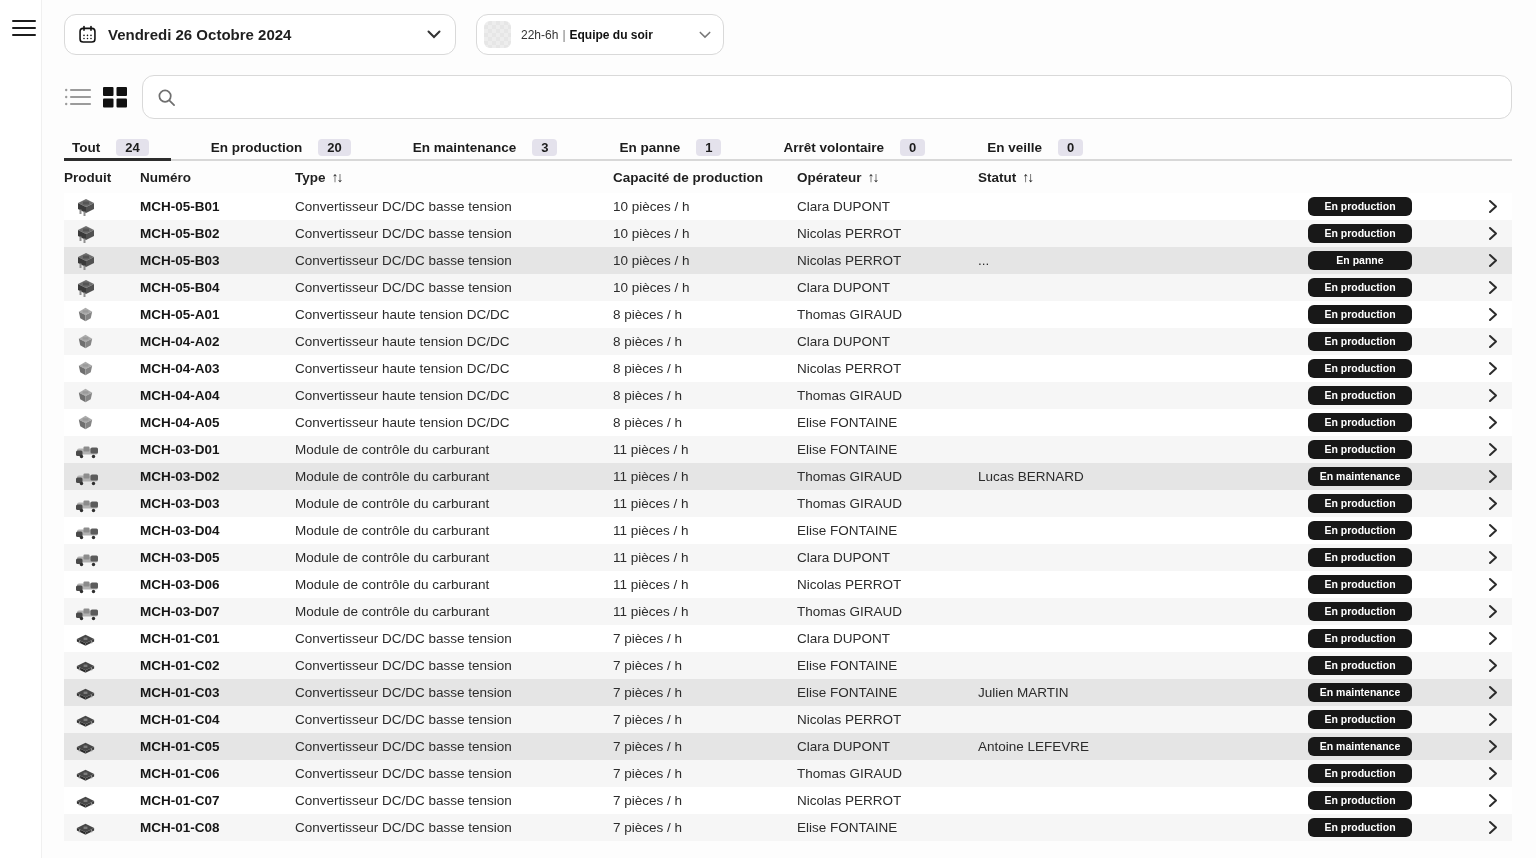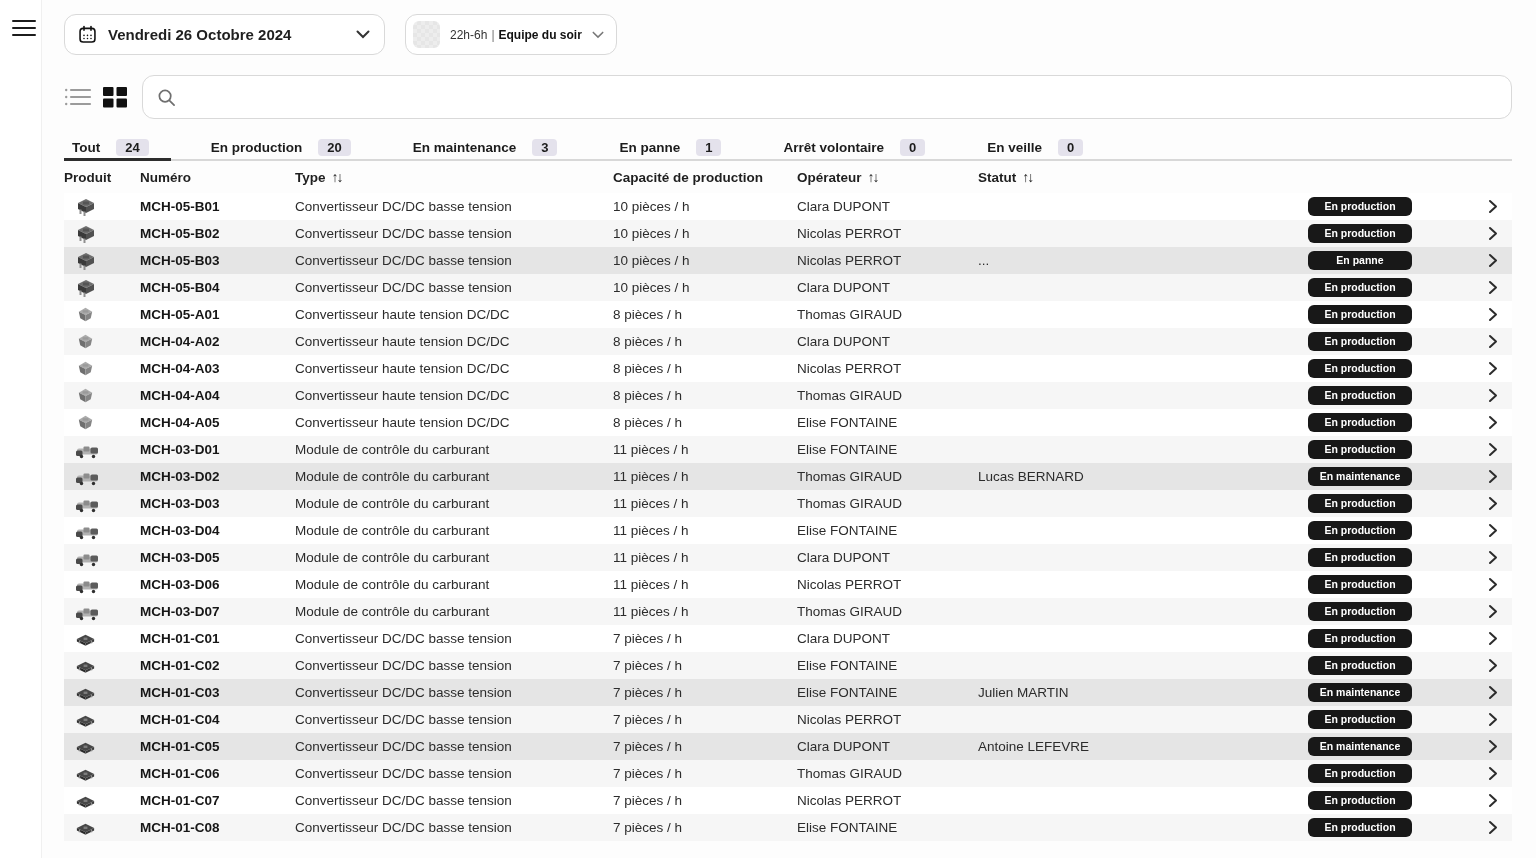--- a/index.html
+++ b/index.html
@@ -8,23 +8,23 @@
   
   .left-rail { position:absolute; left:0; top:0; width:42px; height:858px; background:#fff; border-right:1px solid #f0f0f0; }
   .burger { position:absolute; left:12px; top:20px; width:24px; height:18px; cursor:pointer; }
   .burger span { display:block; height:2px; background:#1c1c1c; border-radius:1px; margin-bottom:5px; }
 
   .main { position:absolute; left:64px; top:0; width:1448px; height:858px; }
 
   
   .controls { display:flex; gap:20px; padding-top:14px; }
   .select-box { display:flex; align-items:center; background:#fff; border:1px solid #d9d9d9; border-radius:12px; height:41px; cursor:pointer; }
-  .date-box { width:321px; padding:0 14px 0 12px; }
+  .date-box { width:392px; padding:0 14px 0 12px; }
   .date-box .label { font-weight:700; font-size:15px; margin-left:10px; flex:1; }
-  .shift-box { width:212px; padding:0 12px 0 7px; }
+  .shift-box { width:248px; padding:0 12px 0 7px; }
   .img-ph { width:27px; height:27px; border-radius:6px; background:#ededed;
             background-image:linear-gradient(45deg,#e6e6e6 25%,transparent 25%,transparent 75%,#e6e6e6 75%),linear-gradient(45deg,#e6e6e6 25%,transparent 25%,transparent 75%,#e6e6e6 75%);
             background-size:8px 8px; background-position:0 0,4px 4px; }
   .shift-text { font-size:12px; margin-left:10px; flex:1; color:#333; }
   .shift-text b { color:#111; }
   .shift-text .sep { margin:0 4px; color:#777; }
 
   
   .toolbar { display:flex; align-items:center; margin-top:20px; height:44px; }
   .view-toggles { display:flex; align-items:center; gap:10px; width:78px; }

